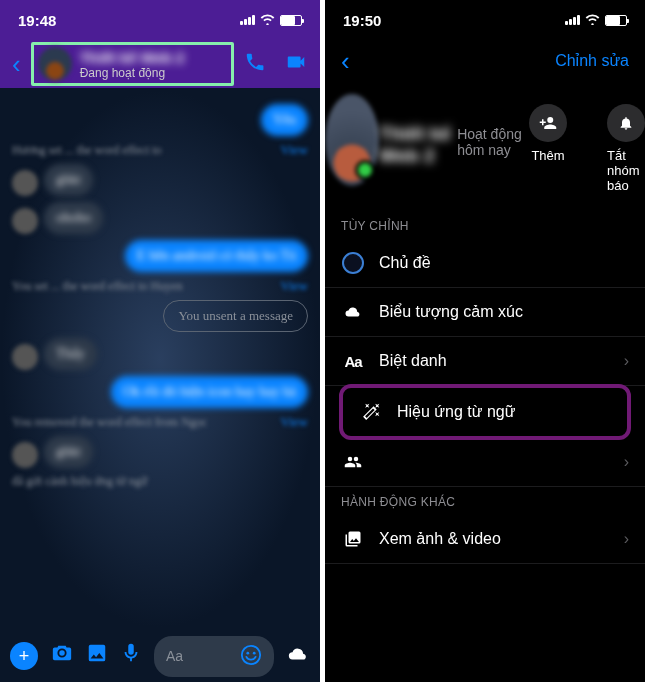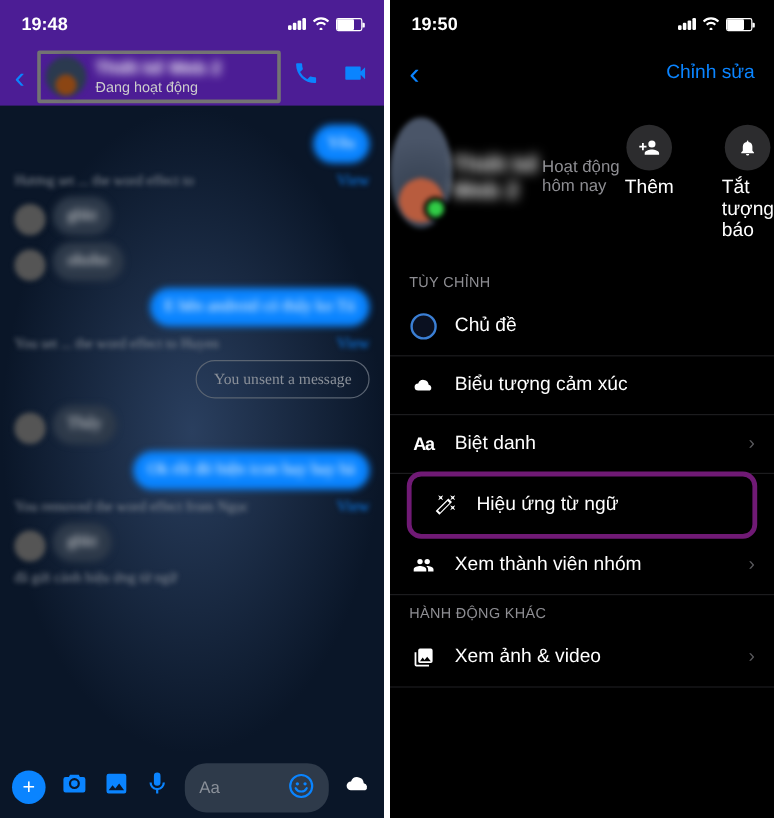--- a/index.html
+++ b/index.html
@@ -42,21 +42,21 @@
   .battery-fill { height: 100%; width: 70%; background: #fff; border-radius: 1px; }
   
   
   .nav-bar { height: 48px; display: flex; align-items: center; padding: 0 12px; gap: 10px; }
   .back-btn { color: #0a84ff; font-size: 26px; font-weight: 300; }
   .profile-area {
     flex: 1;
     display: flex;
     align-items: center;
     gap: 8px;
-    border: 3px solid #737373;
+    border: 3px solid #86efac;
     border-radius: 2px;
     padding: 2px 4px;
   }
   .avatar-sm {
     width: 34px; height: 34px; border-radius: 50%;
     background: radial-gradient(circle at 50% 70%, #8b4513 30%, #2b3a4f 30%);
     filter: blur(2px);
   }
   .profile-text { display: flex; flex-direction: column; }
   .profile-name { color: #fff; font-size: 15px; font-weight: 600; filter: blur(4px); }
@@ -143,21 +143,21 @@
   .header-name { color: #fff; font-size: 19px; font-weight: 600; margin-top: 10px; filter: blur(5px); }
   .header-status { color: #8e8e93; font-size: 14px; margin-top: 4px; }
   .action-buttons { display: flex; gap: 40px; margin-top: 18px; }
   .action-btn { display: flex; flex-direction: column; align-items: center; gap: 6px; }
   .action-circle {
     width: 38px; height: 38px; border-radius: 50%;
     background: #2c2c2e;
     display: flex; align-items: center; justify-content: center;
     color: #fff; font-size: 16px;
   }
-  .action-label { color: #fff; font-size: 16px; }
+  .action-label { color: #fff; font-size: 13px; }
   
   .section-header {
     color: #8e8e93;
     font-size: 12px;
     padding: 8px 16px 6px;
     text-transform: uppercase;
     letter-spacing: 0.3px;
   }
   .list-item {
     display: flex;
@@ -357,21 +357,21 @@
             </svg>
         </div>
         <span class="action-label">Thêm</span>
       </div>
       <div class="action-btn">
         <div class="action-circle">
           <svg viewBox="0 0 24 24" width="16" height="16" fill="#fff">
               <path d="M12 22a2 2 0 002-2h-4a2 2 0 002 2zm6-6V11a6 6 0 00-5-5.9V4a1 1 0 00-2 0v1.1A6 6 0 006 11v5l-2 2v1h16v-1l-2-2z"></path>
             </svg>
         </div>
-        <span class="action-label">Tắt tượng báo</span>
+        <span class="action-label">Tắt nhóm báo</span>
       </div>
     </div>
   </div>
 
   <div class="section-header">TÙY CHỈNH</div>
 
   <div class="list-item">
     <div class="item-icon">
         <div class="theme-circle"></div>
       </div>
@@ -402,21 +402,20 @@
     <span>Hiệu ứng từ ngữ</span>
   </div>
 
 
   <div class="list-item">
     <div class="item-icon group-icon">
       <svg viewBox="0 0 24 24" fill="#fff">
           <path d="M16 11a3 3 0 100-6 3 3 0 000 6zm-8 0a3 3 0 100-6 3 3 0 000 6zm0 2c-2.3 0-7 1.2-7 3.5V19h14v-2.5c0-2.3-4.7-3.5-7-3.5zm8 0c-.3 0-.6 0-1 .1 1.2.8 2 2 2 3.4V19h6v-2.5c0-2.3-4.7-3.5-7-3.5z"></path>
         </svg>
     </div>
-    <span>Xem thành viên nhóm</span>
     <span class="chevron">›</span>
   </div>
 
   <div class="section-header">HÀNH ĐỘNG KHÁC</div>
 
   <div class="list-item">
     <div class="item-icon image-icon">
       <svg viewBox="0 0 24 24" fill="#fff">
           <path d="M22 16V4a2 2 0 00-2-2H8a2 2 0 00-2 2v12a2 2 0 002 2h12a2 2 0 002-2zm-11-4l2 2.7L16 11l4 5H8l3-4zM2 6v14a2 2 0 002 2h14v-2H4V6H2z"></path>
         </svg>

